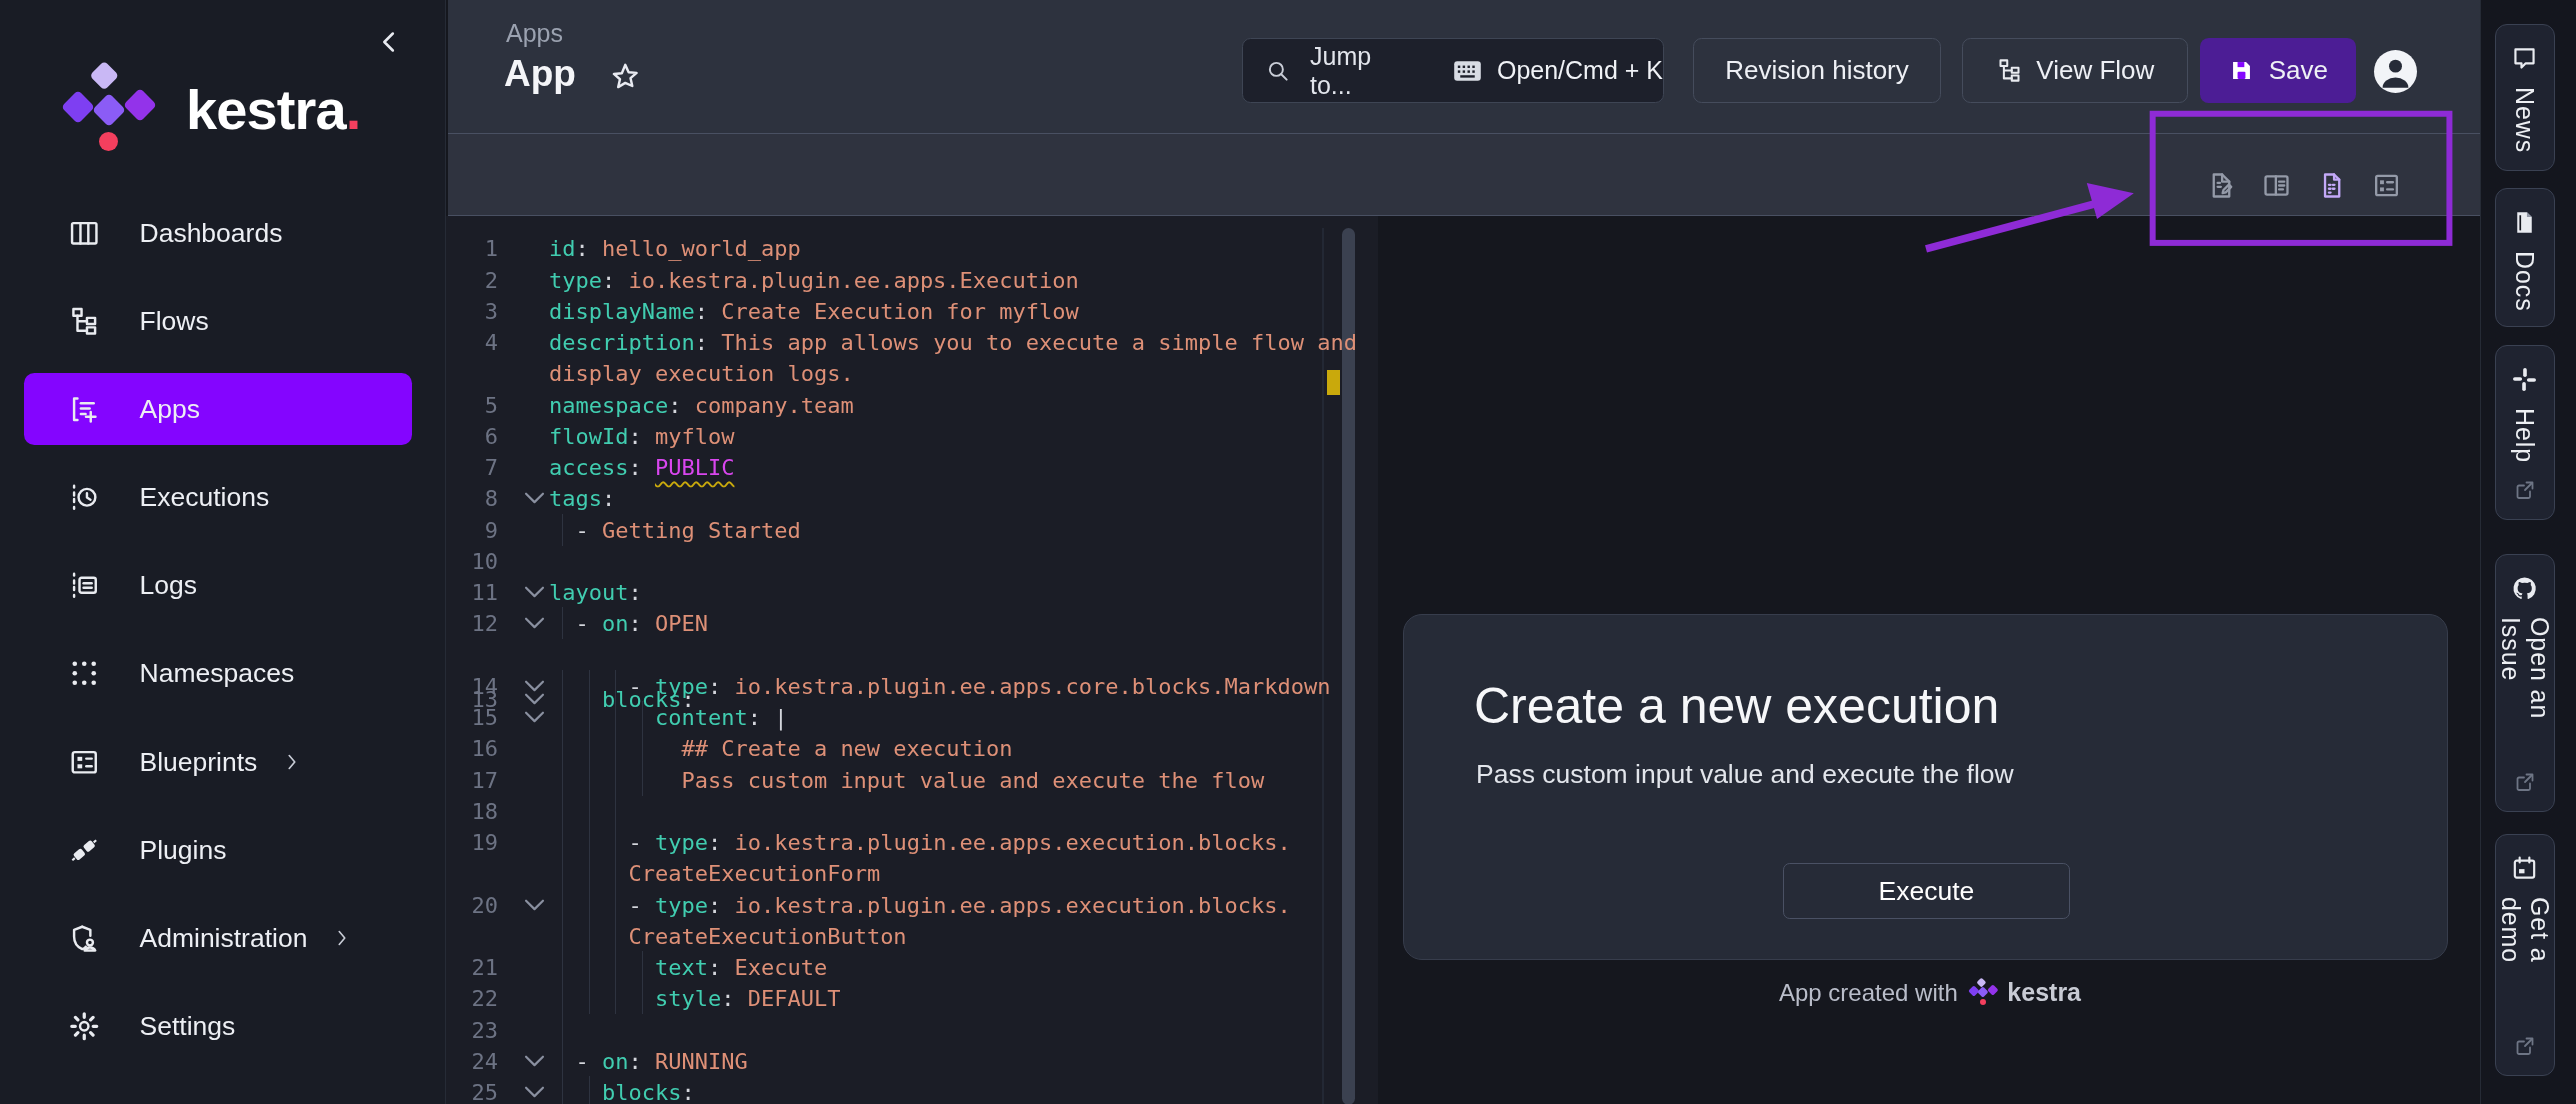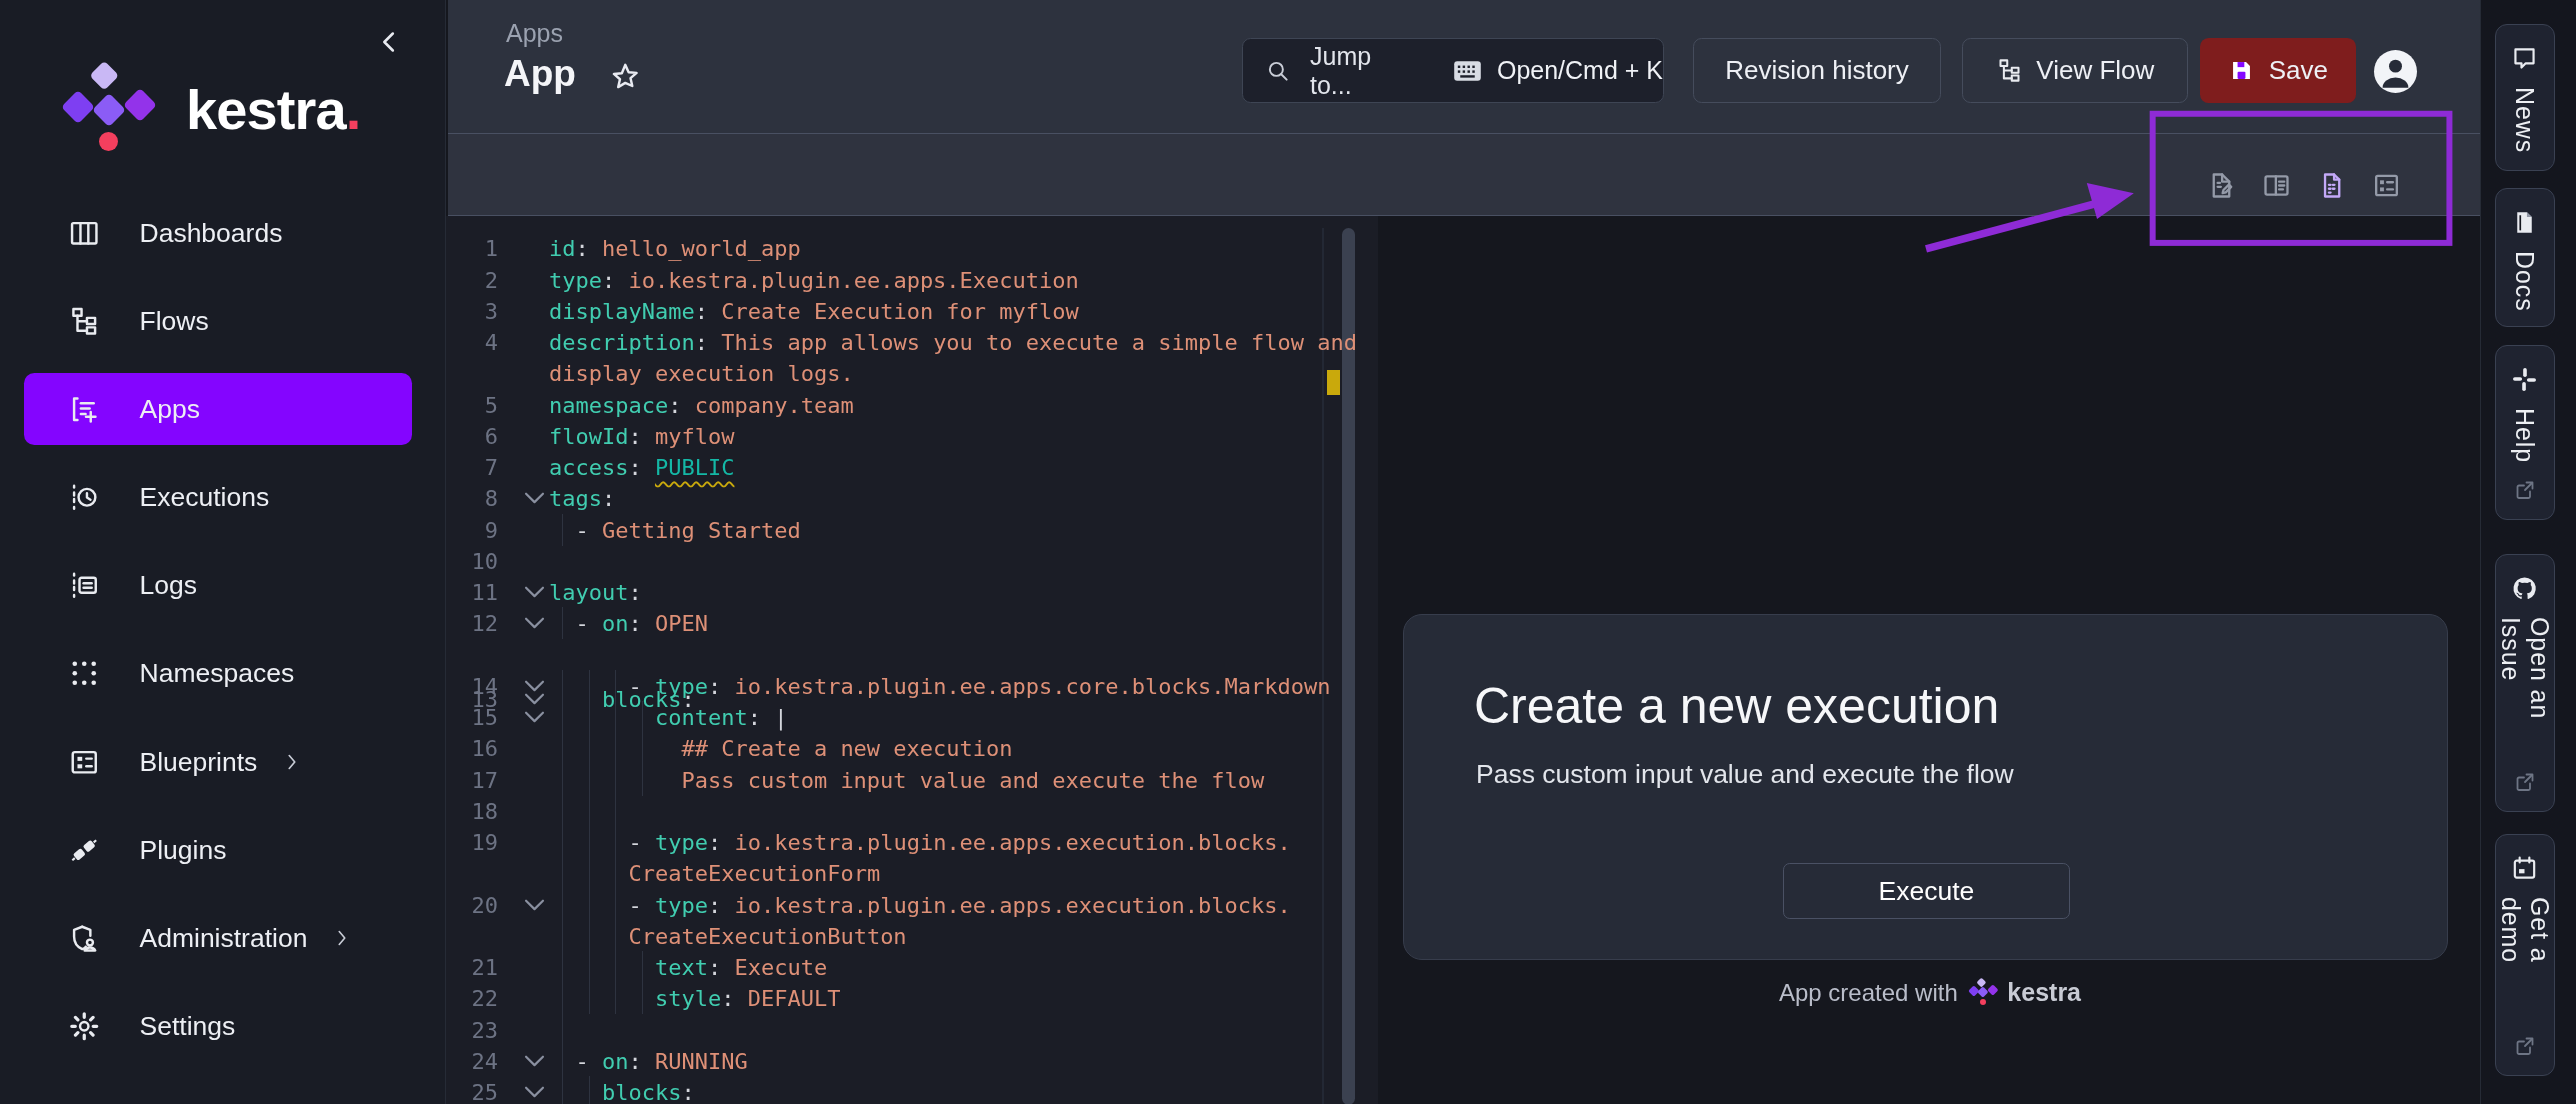--- a/index.html
+++ b/index.html
@@ -36,21 +36,21 @@
   #search-box .mag { width:26px; height:26px; margin-left:22px; color:#C9CDD7; flex:0 0 auto; }
   #search-box .ph { margin-left:19px; font-size:25px; color:#E2E5EC; }
   #search-box .kbd-ic { width:29px; height:22px; margin-left:79px; color:#D8DCE4; flex:0 0 auto; }
   #search-box .short { margin-left:15.4px; font-size:25px; color:#F0F2F6; white-space:nowrap; }
   .tb-btn { position:absolute; top:38px; height:65px; border:1.7px solid #454C5C; border-radius:8.6px;
     display:flex; align-items:center; justify-content:center; font-size:26px; color:#EEF0F5;
     cursor:pointer; background:transparent; }
   #btn-revision { left:1245px; width:248px; }
   #btn-viewflow { left:1514px; width:226px; }
   #btn-viewflow .ic { width:27px; height:27px; margin-right:13.7px; display:flex; color:#E9EBF0; }
-  #btn-save { left:1752px; width:156px; background:#7f1d1d; border:none; }
+  #btn-save { left:1752px; width:156px; background:#4c1d95; border:none; }
   #btn-save .ic { width:27px; height:27px; margin-right:13.7px; display:flex; }
   #avatar { position:absolute; left:1926px; top:50px; width:43px; height:43px; border-radius:50%;
     background:#F2F4F8; cursor:pointer; overflow:hidden; }
 
   
   #toolbar { position:absolute; left:448px; top:133px; width:2032px; height:83px; background:#2F333F;
     border-top:1.7px solid #495062; border-bottom:1.7px solid #495062; }
   .tool-ic { position:absolute; top:36px; width:31px; height:31px; color:#949AA8; cursor:pointer; }
   .tool-ic svg { width:31px; height:31px; }
   .tool-ic.active { color:#C3A9F8; }
@@ -61,21 +61,21 @@
   .crow { position:absolute; left:0; width:932px; height:32px; display:flex; align-items:center; }
   .crow .ln { width:74px; text-align:right; padding-right:22px; font-size:22px; color:#6D7384; flex:0 0 auto; }
   .crow .fold { width:29px; flex:0 0 auto; color:#8A90A0; display:flex; align-items:center; }
   .crow .fold svg { width:20.5px; height:20.5px; }
   .crow .code { position:relative; flex:1; height:100%; display:flex; align-items:center;
     font-size:22px; white-space:pre; }
   .guide { position:absolute; top:0; width:0.9px; height:32px; background:#2E3340; }
   .tk-k { color:#41CDB0; }
   .tk-v { color:#DE9077; }
   .tk-p { color:#D4D6DC; }
-  .tk-w { color:#14b8a6; text-decoration:underline wavy #C9A90C 1.7px; text-underline-offset:6px; }
+  .tk-w { color:#d946ef; text-decoration:underline wavy #C9A90C 1.7px; text-underline-offset:6px; }
   
   #ov-ruler { position:absolute; left:876px; top:12px; width:1.7px; height:877px; background:#232834; }
   #ov-marker { position:absolute; left:881px; top:154px; width:13px; height:25px; background:#C9A90C; }
   #scroll-thumb { position:absolute; left:896px; top:12px; width:13px; height:877px;
     border-radius:6.8px; background:#3B4150; cursor:grab; }
 
   
   #preview { position:absolute; left:1379px; top:216px; width:1102px; height:889px; background:#15171E; }
   #exec-card { position:absolute; left:24px; top:398px; width:1045px; height:346px; background:#262B37;
     border:0.9px solid #373D4C; border-radius:19px; }

